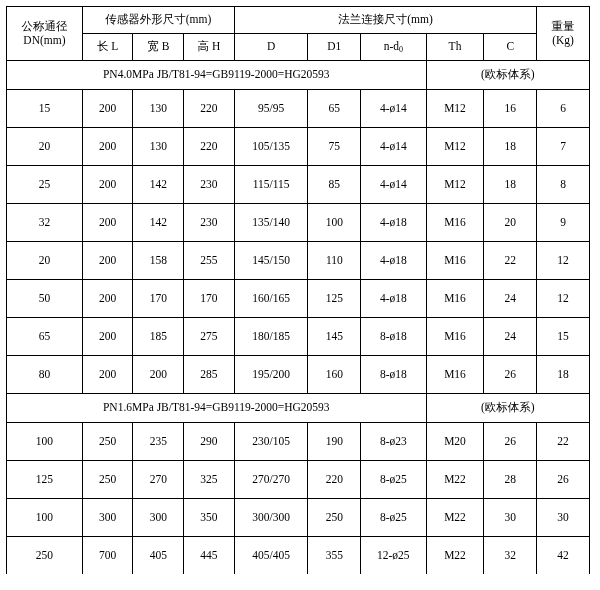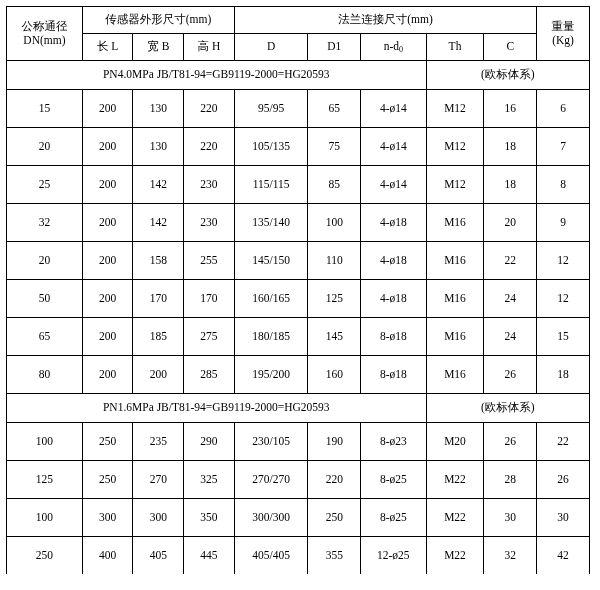--- a/index.html
+++ b/index.html
@@ -247,21 +247,21 @@
       <td>350</td>
       <td>300/300</td>
       <td>250</td>
       <td>8-ø25</td>
       <td>M22</td>
       <td>30</td>
       <td>30</td>
     </tr>
     <tr class="data-row">
       <td class="nb-bottom">250</td>
-      <td class="nb-bottom">400</td>
+      <td class="nb-bottom">700</td>
       <td class="nb-bottom">405</td>
       <td class="nb-bottom">445</td>
       <td class="nb-bottom">405/405</td>
       <td class="nb-bottom">355</td>
       <td class="nb-bottom">12-ø25</td>
       <td class="nb-bottom">M22</td>
       <td class="nb-bottom">32</td>
       <td class="nb-bottom">42</td>
     </tr>
   </tbody>

